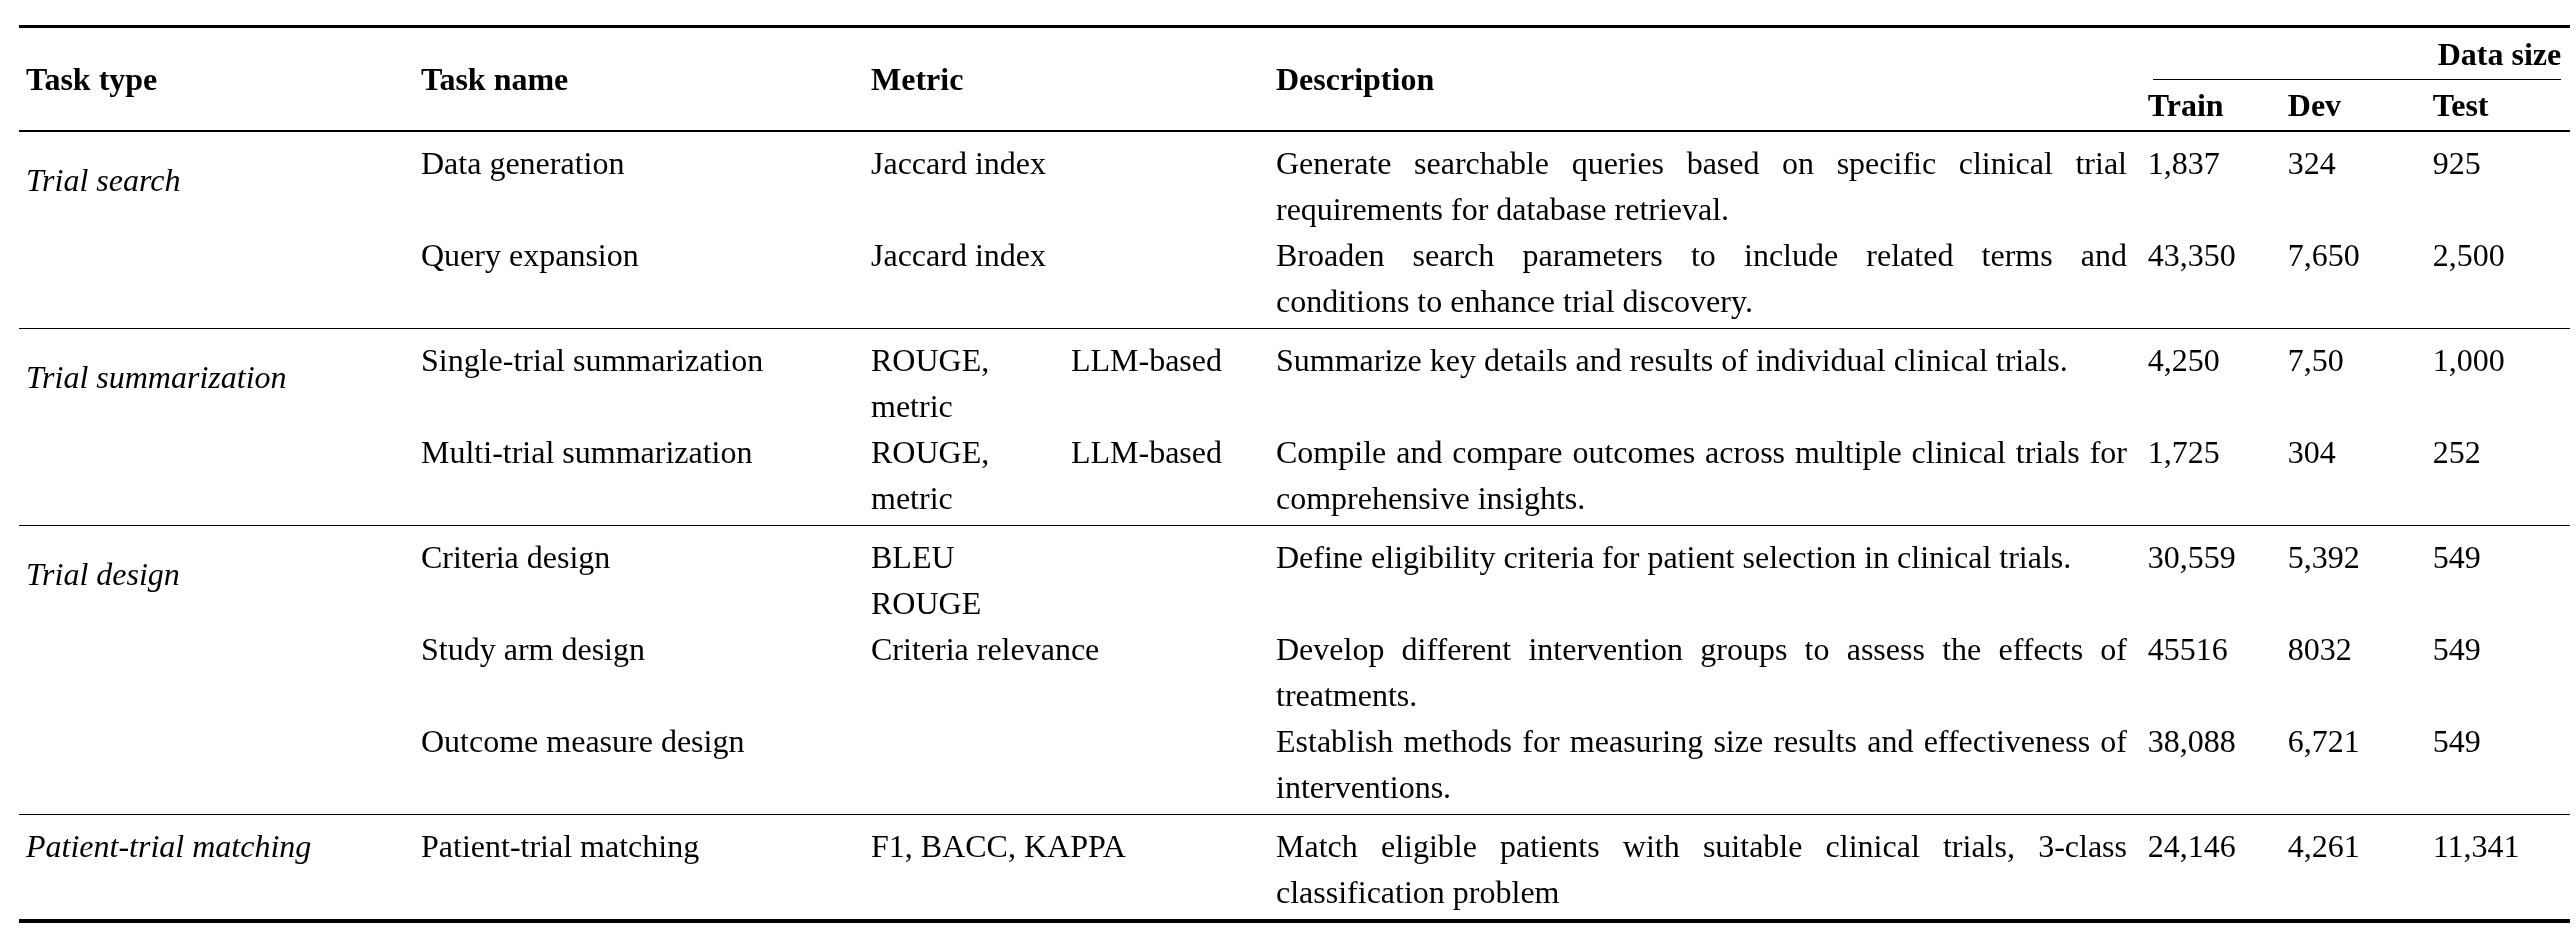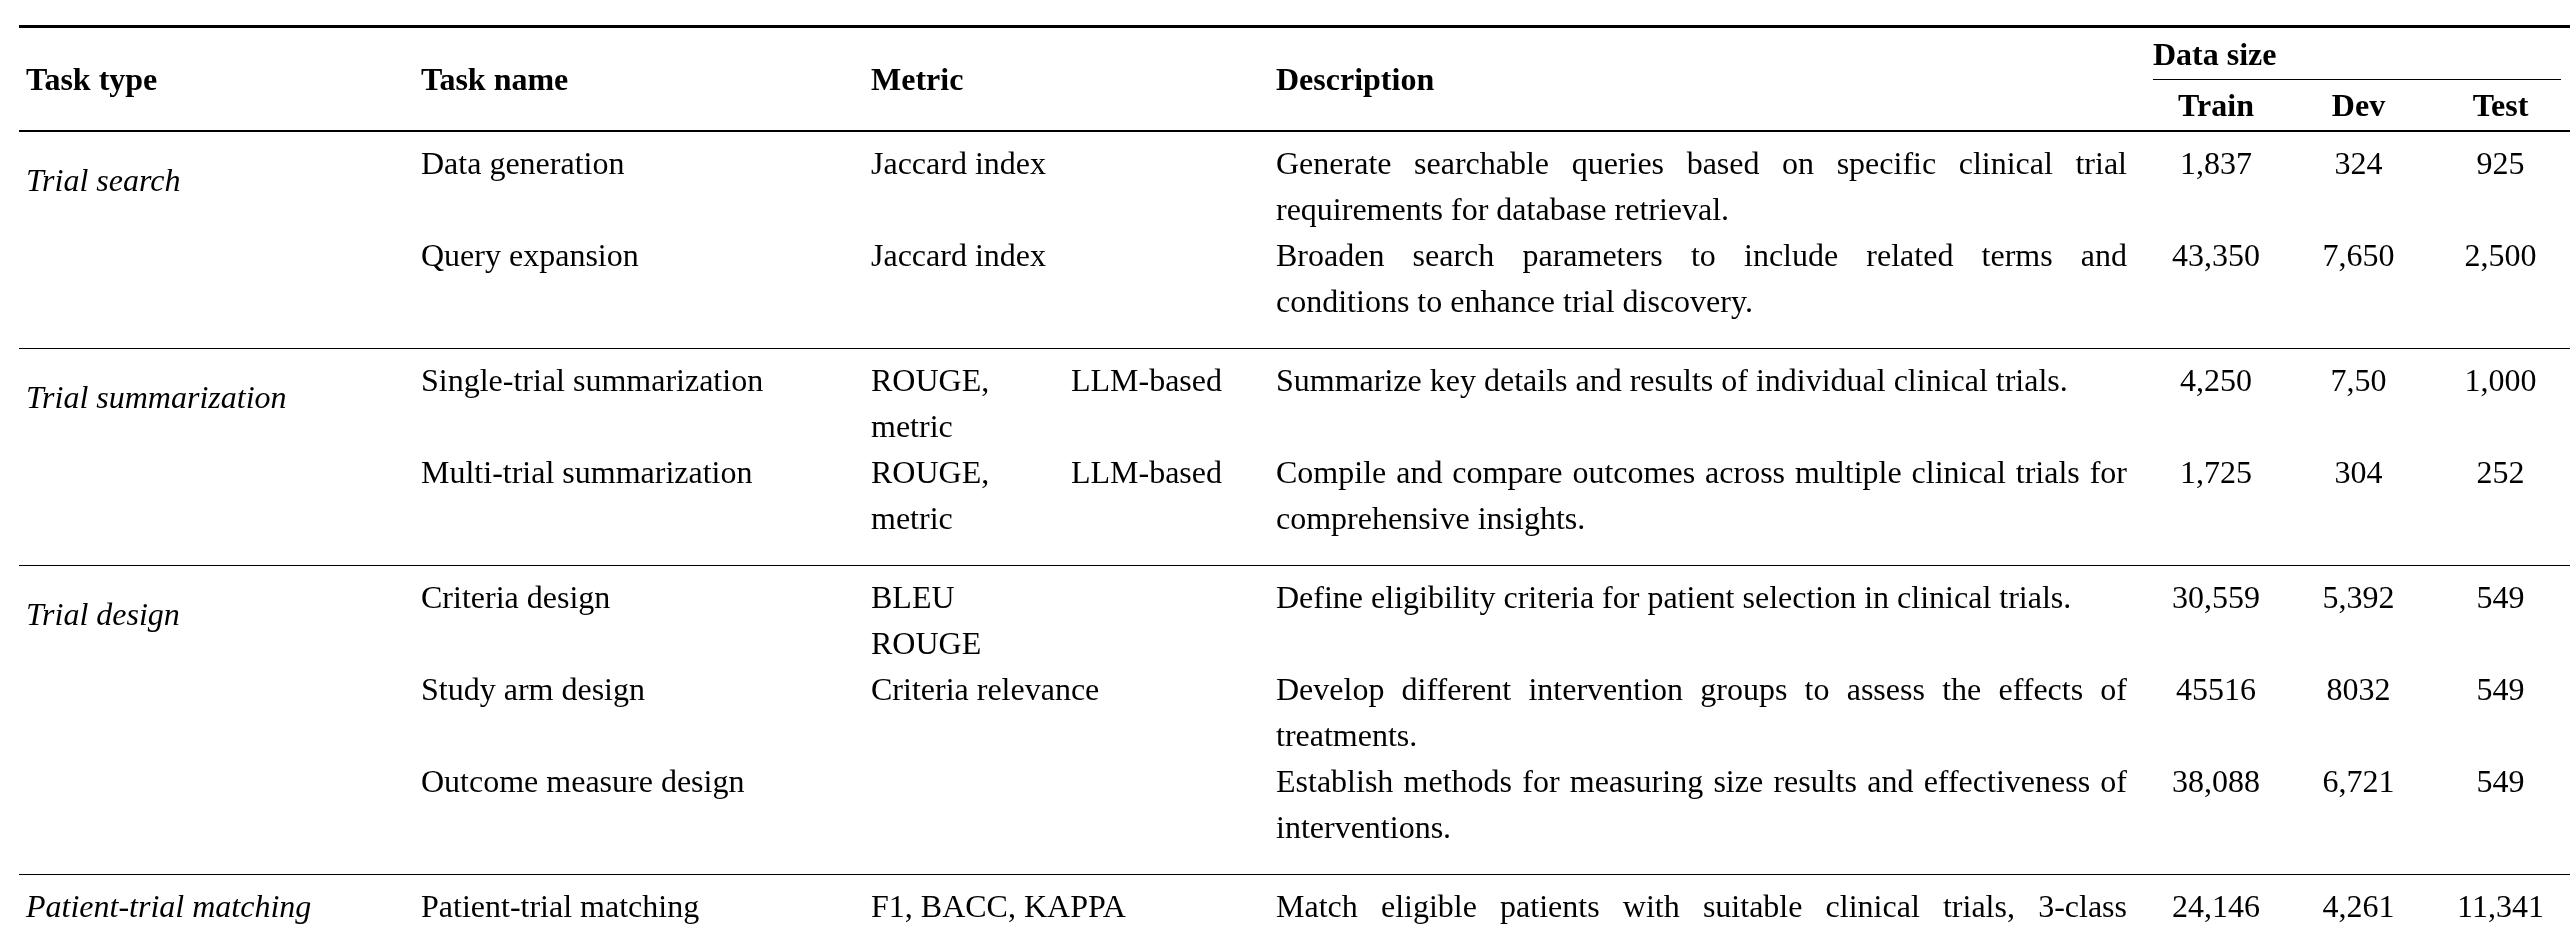--- a/index.html
+++ b/index.html
@@ -26,29 +26,29 @@
     padding-top: 0; padding-bottom: 0; padding-left: 7px; padding-right: 8.8px;
     overflow: hidden;
   }
   thead th { font-weight: bold; vertical-align: middle; }
   thead tr.group-row { height: 54px; }
   thead tr.sub-row   { height: 51px; }
 
   th.datasize { vertical-align: bottom; padding-left: 0; padding-right: 0; }
   .datasize-inner {
     border-bottom: 1.8px solid #000;
-    text-align: left;
+    text-align: right;
     padding: 0 0 1.8px 0;
     margin: 0 8.8px 0 7px;
   }
 
-  th.num, td.num { text-align: center; padding-left: 1.8px; padding-right: 1.8px; margin-top: 20px; }
+  th.num, td.num { text-align: left; padding-left: 1.8px; padding-right: 1.8px; margin-top: 20px; }
 
   tbody tr:first-child td { padding-top: 8px; }
-  tbody tr:last-child  td { padding-bottom: 24px; }
+  tbody tr:last-child  td { padding-bottom: 4px; }
   tbody tr:first-child td.tasktype { padding-top: 24.6px; font-style: italic; }
   tbody.single tr:first-child td.tasktype { padding-top: 8px; }
 
   td.desc { text-align: justify; padding-right: 19px; margin-top: 44px; }
   td.metric .metric-inner {
     max-width: 351px;
     text-align: justify;
     white-space: pre-line;
   }
 </style>

